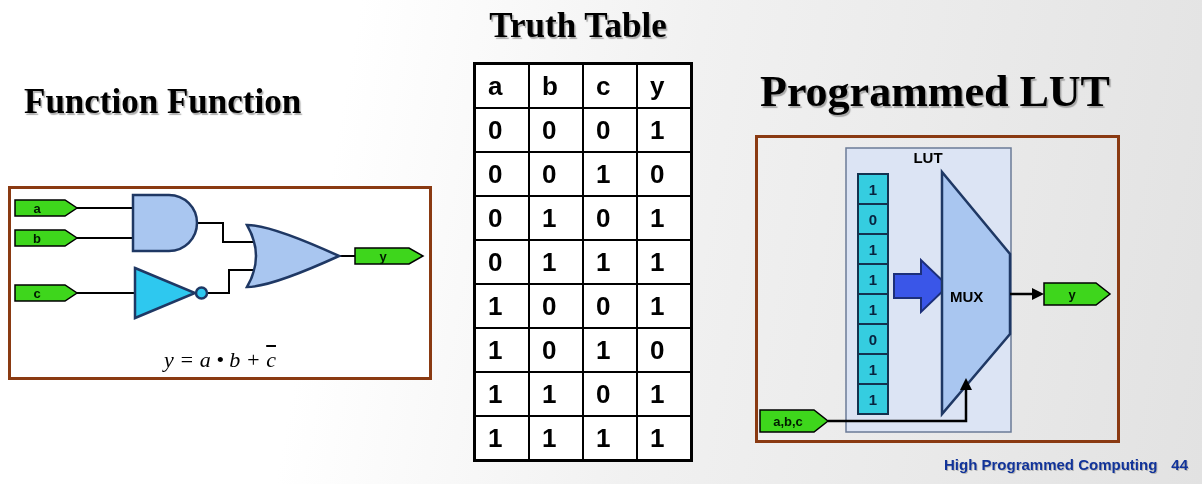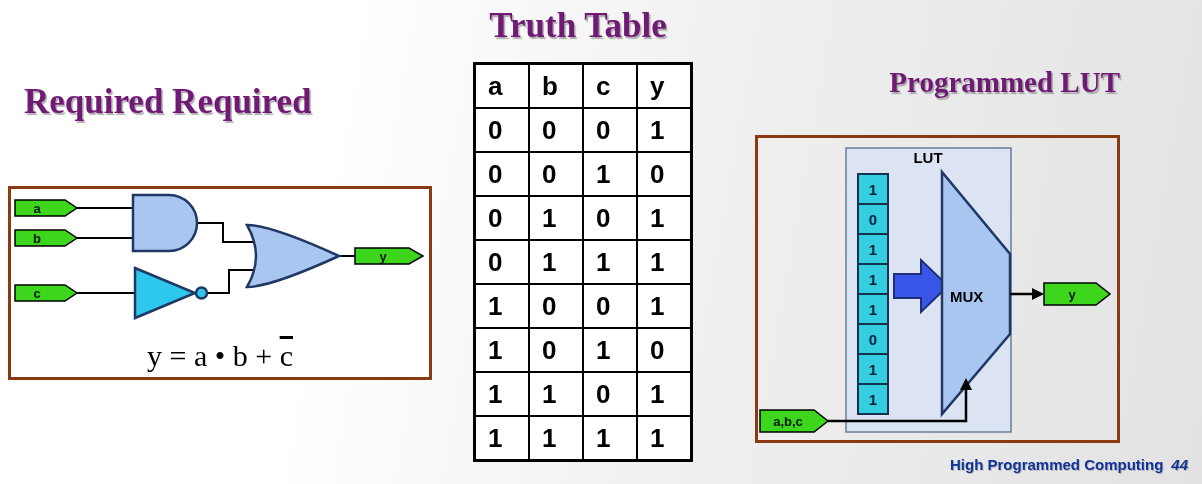--- a/index.html
+++ b/index.html
@@ -4,49 +4,49 @@
 <style>
   html,body{margin:0;padding:0;}
   body{
     width:1202px;height:484px;position:relative;overflow:hidden;
     background:linear-gradient(100deg,#ffffff 28%,#f1f1f1 55%,#e2e2e2 100%);
     font-family:"Liberation Sans",sans-serif;
   }
   .slide-title{
     position:absolute;
     font-family:"Liberation Serif",serif;
-    font-weight:bold;color:#701a75;
+    font-weight:bold;color:#000000;
     text-shadow:1.5px 1.5px 1px rgba(110,110,110,0.55);
     white-space:nowrap;
   }
   #title-truth{left:448px;top:6px;width:260px;text-align:center;font-size:35px;}
   #title-required{left:24px;top:82px;font-size:35px;}
-  #title-lut{left:760px;top:66px;width:360px;text-align:right;font-size:29px;}
+  #title-lut{left:760px;top:66px;width:360px;text-align:left;font-size:44px;}
 
   
   .truth-table{
     position:absolute;left:473px;top:62px;
     border-collapse:collapse;border:3px solid #000;background:#fff;table-layout:fixed;
   }
   .truth-table th,.truth-table td{
     border:2px solid #000;width:40px;height:42px;
     font-size:26px;font-weight:bold;color:#000;
     text-align:left;padding:0 0 0 12px;
     font-family:"Liberation Sans",sans-serif;
   }
 
   
   .circuit-box{
     position:absolute;left:8px;top:186px;width:424px;height:194px;
     border:3px solid #8a3a12;background:#ffffff;box-sizing:border-box;
   }
   .equation{
     position:absolute;left:0;right:0;bottom:4px;text-align:center;
-    font-family:"Liberation Serif",serif;
-    font-size:30px;color:#000;
+    font-family:"Liberation Serif",serif;font-style:italic;
+    font-size:22px;color:#000;
   }
   .equation .ovl{text-decoration:overline;}
 
   
   .lut-box{
     position:absolute;left:755px;top:135px;width:365px;height:308px;
     border:3px solid #8a3a12;box-sizing:border-box;background:transparent;text-align:center;
   }
 
   
@@ -63,26 +63,26 @@
   .conn{stroke:#000;stroke-width:2.5;fill:none;}
   .arrowhead{fill:#000;stroke:none;}
 
   
   .footer{
     position:absolute;right:14px;top:456px;
     font-size:15px;font-weight:bold;color:#113399;
     text-shadow:1px 1px 0 rgba(0,0,0,0.2);
     white-space:nowrap;
   }
-  .footer .pageno{margin-left:8px;font-style:italic;}
+  .footer .pageno{margin-left:14px;}
 </style>
 </head>
 <body>
 
-<div id="title-required" class="slide-title">Required Required</div>
+<div id="title-required" class="slide-title">Function Function</div>
 <div id="title-truth" class="slide-title">Truth Table</div>
 <div id="title-lut" class="slide-title">Programmed LUT</div>
 
 <div class="circuit-box">
   <svg width="418" height="142" viewBox="0 0 418 142">
 
     <line class="wire" x1="66" y1="19" x2="122" y2="19"></line>
     <line class="wire" x1="66" y1="49" x2="122" y2="49"></line>
     <line class="wire" x1="66" y1="104" x2="124" y2="104"></line>
 

